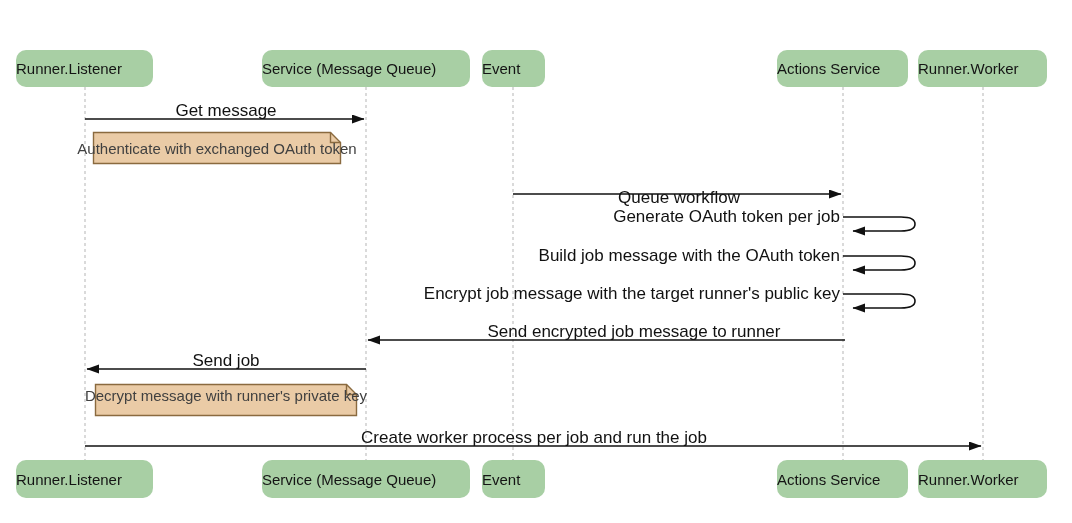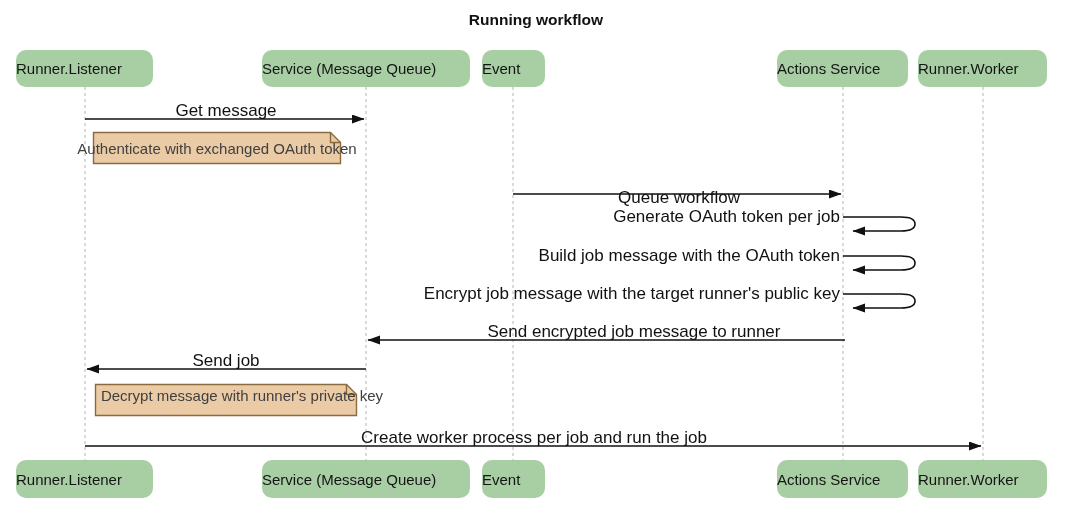--- a/index.html
+++ b/index.html
@@ -61,21 +61,20 @@
     <line class="arrow" x1="366" y1="369" x2="87" y2="369" marker-end="url(#ah)"></line>
     <line class="arrow" x1="85" y1="446" x2="981" y2="446" marker-end="url(#ah)"></line>
 
     <path class="note-shape" d="M93.5,132.5 H330.5 L340.5,142.5 V163.5 H93.5 Z"></path>
     <path class="note-fold" d="M330.5,132.5 V142.5 H340.5"></path>
 
     <path class="note-shape" d="M95.5,384.5 H346.5 L356.5,394.5 V415.5 H95.5 Z"></path>
     <path class="note-fold" d="M346.5,384.5 V394.5 H356.5"></path>
   </svg>
 
-  <div class="diagram-title">Running workflow</div>
 
   <div class="participant" style="left:16px;top:50px;width:137px;height:37px;">
       <span>Runner.Listener</span>
     </div>
   <div class="participant" style="left:262px;top:50px;width:208px;height:37px;">
       <span>Service (Message Queue)</span>
     </div>
   <div class="participant" style="left:482px;top:50px;width:63px;height:37px;">
       <span>Event</span>
     </div>
@@ -105,15 +104,15 @@
   <div class="msg center" style="left:226px;top:103px;">Get message</div>
   <div class="msg center" style="left:679px;top:178px;margin-top:12px;">Queue workflow</div>
   <div class="msg right" style="right:232px;top:209px;">Generate OAuth token per job</div>
   <div class="msg right" style="right:232px;top:286px;">Encrypt job message with the target runner's public key</div>
   <div class="msg right" style="right:232px;top:248px;">Build job message with the OAuth token</div>
   <div class="msg center" style="left:606px;top:324px;margin-left:28px;">Send encrypted job message to runner</div>
   <div class="msg center" style="left:226px;top:353px;">Send job</div>
   <div class="msg center" style="left:534px;top:430px;">Create worker process per job and run the job</div>
 
   <div class="note-text" style="left:93px;top:132px;width:248px;height:32px;">Authenticate with exchanged OAuth token</div>
-  <div class="note-text" style="left:95px;top:384px;width:262px;height:23px;padding-left:16px;">Decrypt message with runner's private key</div>
+  <div class="note-text" style="left:95px;top:384px;width:262px;height:23px;">Decrypt message with runner's private key</div>
 
 </div>
 
 </body></html>

